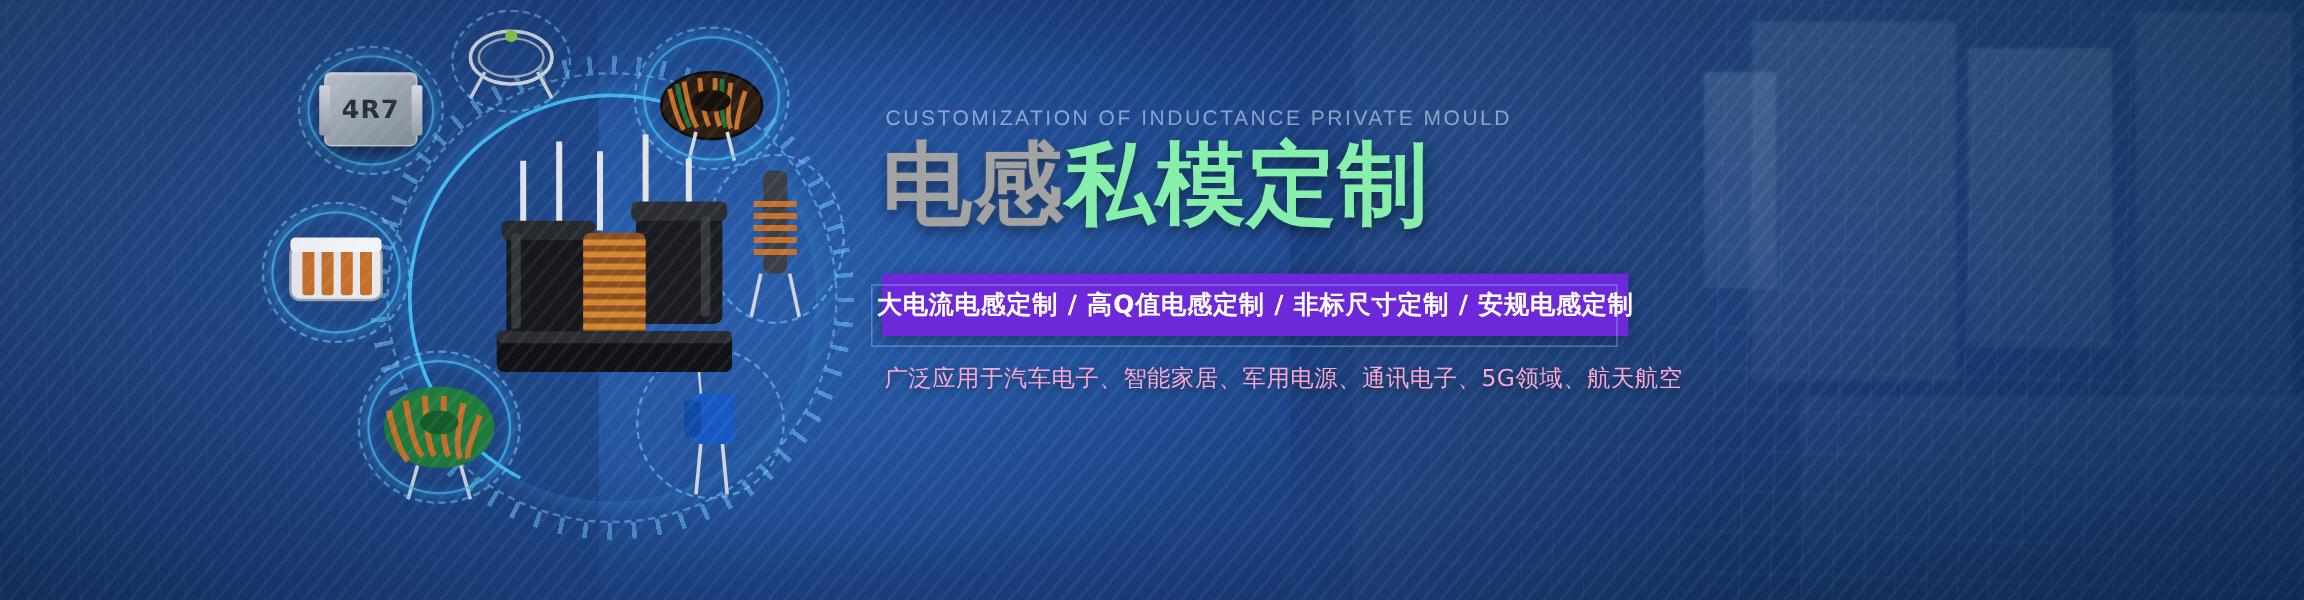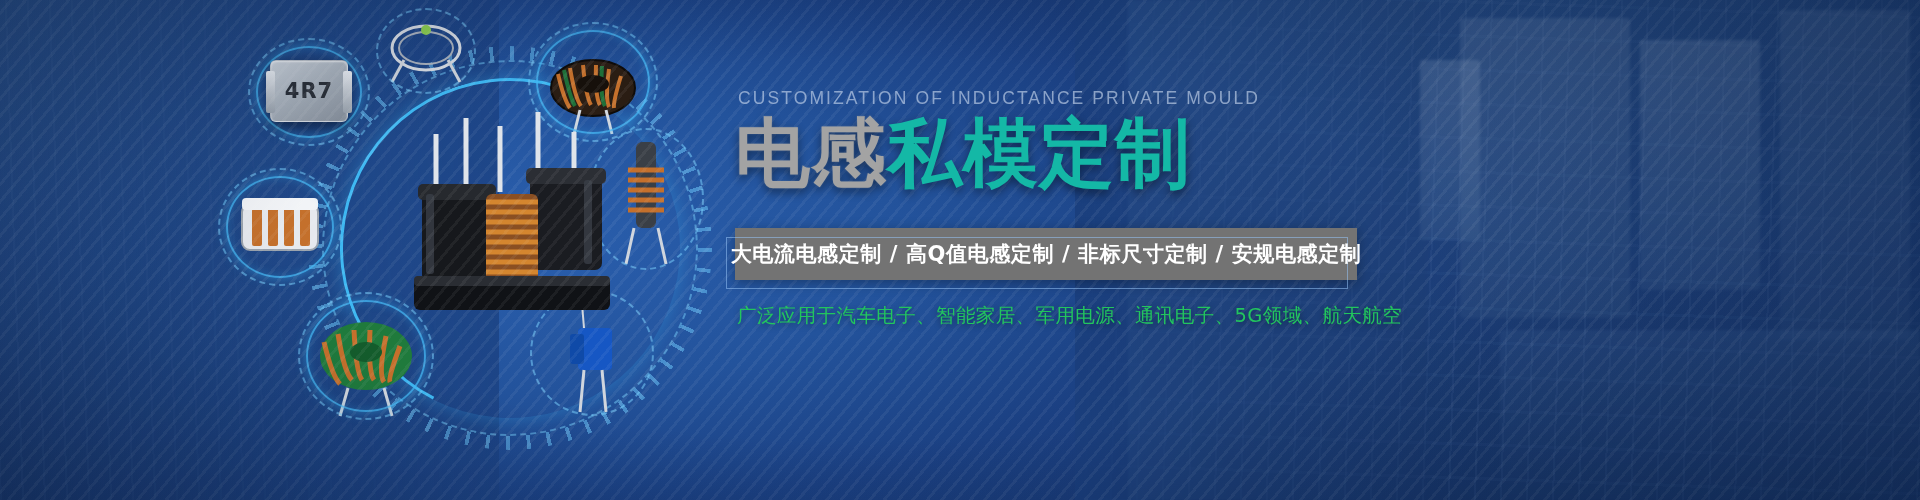--- a/index.html
+++ b/index.html
@@ -151,28 +151,28 @@
     font-weight:900;
     white-space:nowrap;
     font-family:"DejaVu Sans","Liberation Sans", sans-serif;
     letter-spacing:1px;
   }
   .headline .w {
     color:#a3a3a3;
     text-shadow:0 4px 10px rgba(0,0,0,.45), 0 0 2px rgba(255,255,255,.25);
   }
   .headline .y {
-    color:#14b8a6;
+    color:#86efac;
     text-shadow:0 4px 10px rgba(0,0,0,.45);
   }
 
   .feature-bar {
     position:absolute; left:0px; top:228px;
     width:622px; height:52px;
-    background:#737373;
+    background:#6d28d9;
     display:flex; align-items:center; justify-content:center;
     box-shadow:0 3px 12px rgba(0,0,0,.3);
   }
   .feature-bar .outline {
     position:absolute; left:-9px; top:9px; width:622px; height:52px;
     border:1px solid rgba(150,195,245,.55);
     pointer-events:none;
   }
   .feature-bar .txt {
     position:relative;
@@ -180,21 +180,21 @@
     font-size:21px;
     font-weight:700;
     letter-spacing:.6px;
     white-space:nowrap;
     font-family:"DejaVu Sans","Liberation Sans", sans-serif;
     z-index:2;
   }
 
   .applications {
     position:absolute; left:2px; top:302px;
-    color:#22c55e;
+    color:#f9a8d4;
     font-size:19.5px;
     font-weight:500;
     letter-spacing:.4px;
     white-space:nowrap;
     font-family:"DejaVu Sans","Liberation Sans", sans-serif;
     text-shadow:0 2px 6px rgba(0,0,0,.4);
   }
 </style>
 </head>
 <body>

